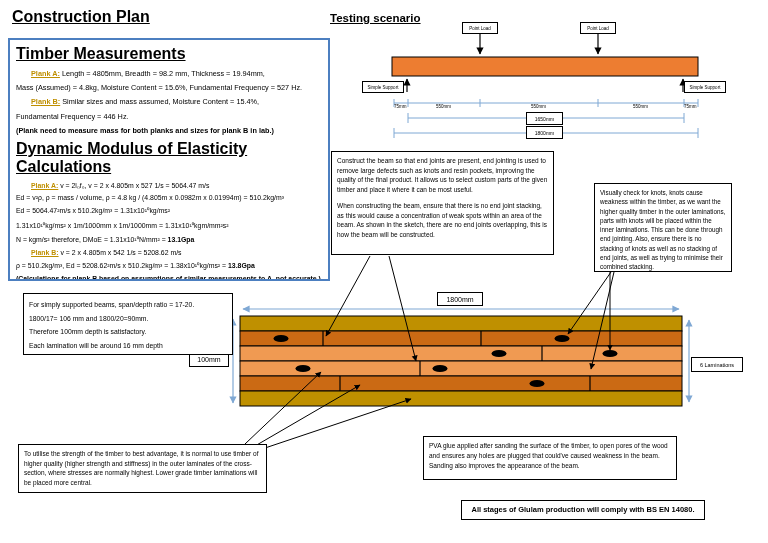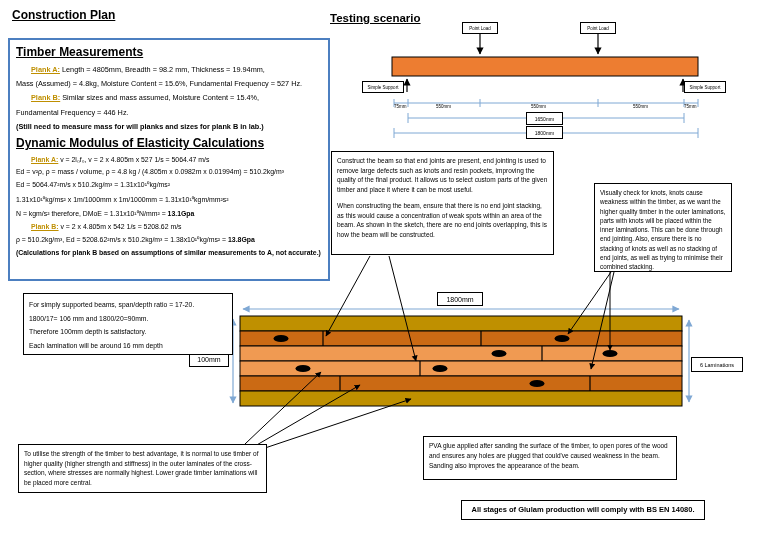--- a/index.html
+++ b/index.html
@@ -1,25 +1,25 @@
 <!DOCTYPE html>
 <html><head>
 <meta charset="utf-8">
 <style>
   html,body{margin:0;padding:0;background:#e8e8e8;}
   #page{position:relative;width:768px;height:543px;background:#ffffff;overflow:hidden;
         font-family:"Liberation Sans", sans-serif;color:#000;}
   .abs{position:absolute;}
   
-  #page-title{left:12px;top:8px;font-size:12px;font-weight:bold;text-decoration:underline;text-align:right;}
+  #page-title{left:12px;top:8px;font-size:16px;font-weight:bold;text-decoration:underline;text-align:right;}
   #testing-heading{left:330px;top:12px;font-size:11.5px;font-weight:bold;text-decoration:underline;}
   
   #measure-box{left:8px;top:38px;width:322px;height:243px;border:2px solid #4C7FC0;
                padding:4px 6px;box-sizing:border-box;overflow:hidden;}
-  .sec-heading{font-size:12px;font-weight:bold;text-decoration:underline;margin:1px 0 6px 0;}
+  .sec-heading{font-size:16px;font-weight:bold;text-decoration:underline;margin:1px 0 6px 0;}
   .ln{font-size:7.3px;margin:0 0 5.2px 0;white-space:nowrap;}
   .cl{font-size:6.9px;margin:0 0 5.2px 0;white-space:nowrap;}
   .plank{color:#BF8F00;font-weight:bold;text-decoration:underline;padding-left:15px;}
   .boldln{font-weight:bold;}
   
   .note-box{border:1.5px solid #000;background:#fff;box-sizing:border-box;font-size:6.5px;
             line-height:9.5px;padding:4px 5px;}
   #construct-box{left:331px;top:151px;width:223px;height:104px;}
   #construct-box p{margin:0 0 7px 0;}
   #knots-box{left:594px;top:183px;width:138px;height:89px;font-size:6.3px;line-height:9.3px;}
@@ -51,21 +51,21 @@
 
   <div class="abs" id="page-title">Construction Plan</div>
   <div class="abs" id="testing-heading">Testing scenario</div>
 
   <div class="abs" id="measure-box">
     <div class="sec-heading">Timber Measurements</div>
     <div class="ln"><span class="plank">Plank A:</span><span> Length = 4805mm, Breadth = 98.2 mm, Thickness = 19.94mm,</span></div>
     <div class="ln">Mass (Assumed) = 4.8kg, Moisture Content = 15.6%, Fundamental Frequency = 527 Hz.</div>
     <div class="ln"><span class="plank">Plank B:</span><span> Similar sizes and mass assumed, Moisture Content = 15.4%,</span></div>
     <div class="ln">Fundamental Frequency = 446 Hz.</div>
-    <div class="ln boldln">(Still need to measure mass for will planks and sizes for plank B in lab.)</div>
+    <div class="ln boldln">(Plank need to measure mass for both planks and sizes for plank B in lab.)</div>
     <div class="sec-heading" style="margin-top:1px">Dynamic Modulus of Elasticity Calculations</div>
     <div class="cl"><span class="plank">Plank A:</span><span> v = 2l₀f₀, v = 2 x 4.805m x 527 1/s = 5064.47 m/s</span></div>
     <div class="cl">Ed = v²ρ, ρ = mass / volume, ρ = 4.8 kg / (4.805m x 0.0982m x 0.01994m) = 510.2kg/m³</div>
     <div class="cl">Ed = 5064.47²m/s x 510.2kg/m³ = 1.31x10¹⁰kg/ms²</div>
     <div class="cl">1.31x10¹⁰kg/ms² x 1m/1000mm x 1m/1000mm = 1.31x10¹⁰kgm/mm²s²</div>
     <div class="cl"><span>N = kgm/s² therefore, DMoE = 1.31x10¹⁰N/mm² = </span><b>13.1Gpa</b></div>
     <div class="cl"><span class="plank">Plank B:</span><span> v = 2 x 4.805m x 542 1/s = 5208.62 m/s</span></div>
     <div class="cl"><span>ρ = 510.2kg/m³, Ed = 5208.62²m/s x 510.2kg/m³ = 1.38x10¹⁰kg/ms² = </span><b>13.8Gpa</b></div>
     <div class="cl boldln">(Calculations for plank B based on assumptions of similar measurements to A, not accurate.)</div>
   </div>

